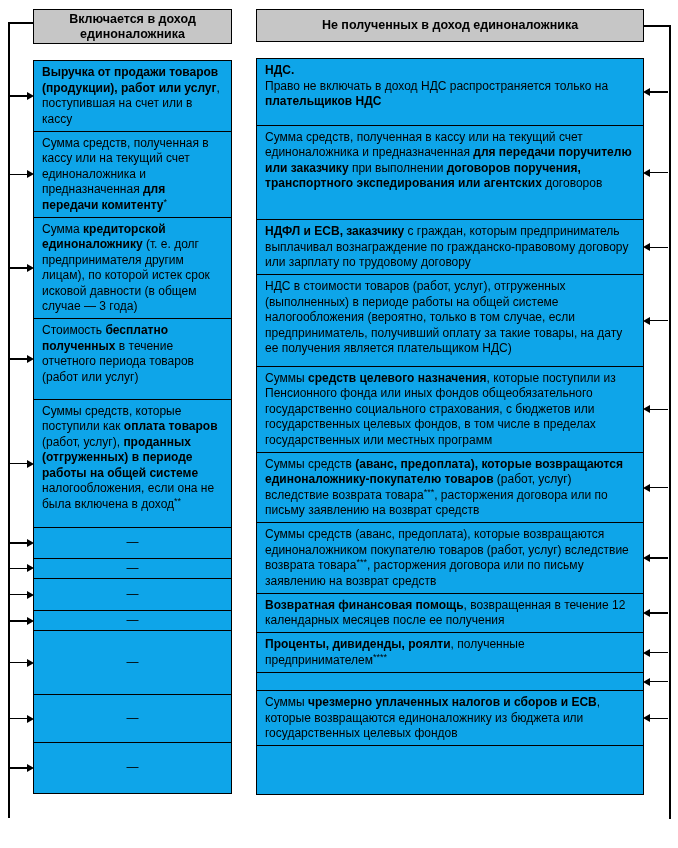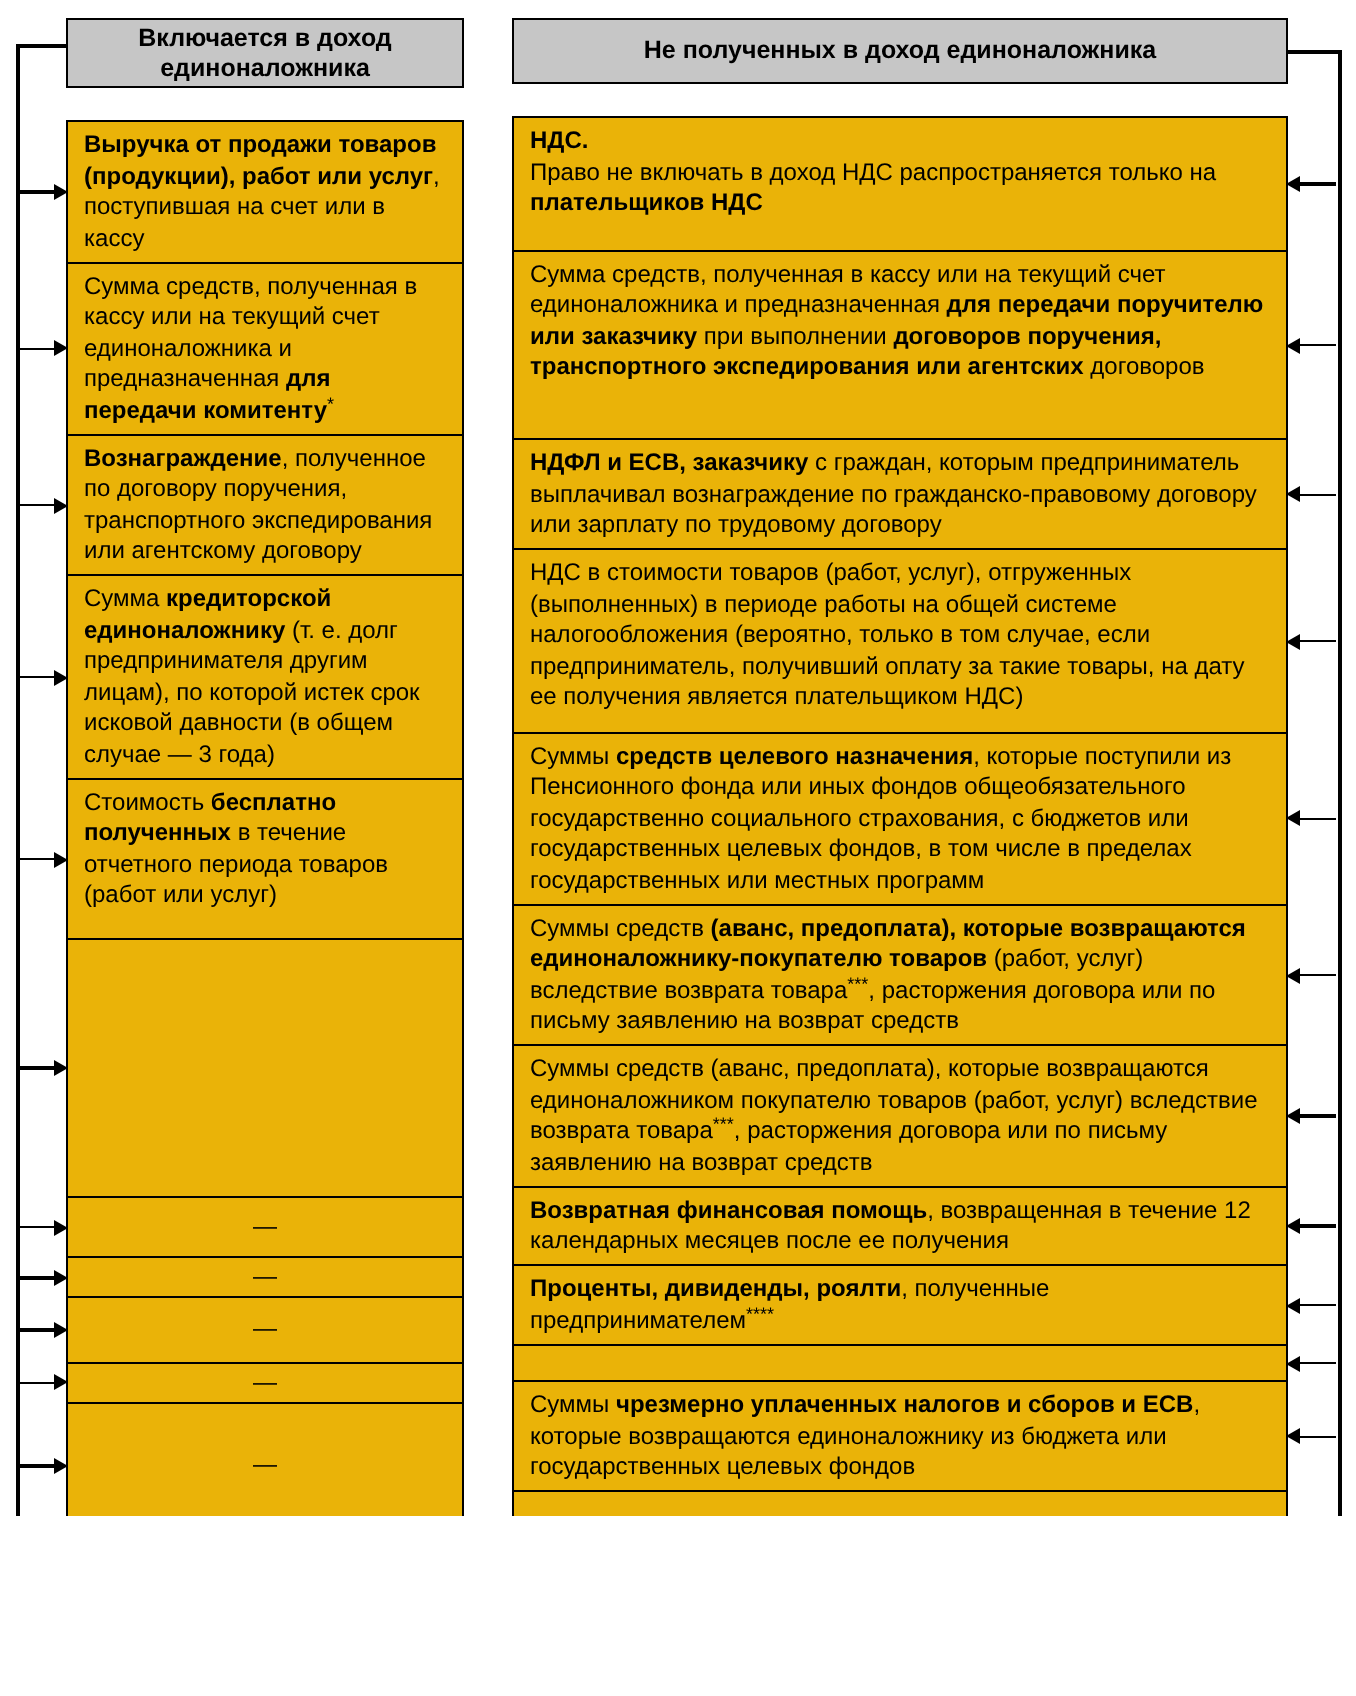--- a/index.html
+++ b/index.html
@@ -1,32 +1,32 @@
 <!DOCTYPE html>
 <html><head>
 <meta charset="utf-8">
 <style>
   html,body{margin:0;padding:0;background:#fff;}
   .page{
-    position:relative;width:678px;height:758px;background:#fff;
+    position:relative;width:678px;height:848px;background:#fff;
     font-family:"Liberation Sans","DejaVu Sans",sans-serif;
     font-size:12px;line-height:15.5px;color:#000;overflow:hidden;
   }
   .col{position:absolute;top:9px;}
   .col-left{left:33px;width:199px;}
   .col-right{left:256px;width:388px;}
   .header{
     box-sizing:border-box;border:1.5px solid #000;background:#c6c6c6;
     font-weight:bold;text-align:center;display:flex;align-items:center;justify-content:center;
     min-height:33px;padding:2px 8px;font-size:12.5px;line-height:14.5px;
   }
   .cells{margin-top:16px;}
   .cell{
     position:relative;box-sizing:border-box;border:1.5px solid #000;margin-top:-1.5px;
-    padding:4px 7px 4px 8px;background:#eab308;
+    padding:4px 7px 4px 8px;background:#0ea5e9;
   }
   .cell:first-child{margin-top:0;}
   .cell.dash-cell{display:flex;align-items:center;justify-content:center;padding:2px;}
   .cell-text b{font-weight:bold;}
   sup{font-size:9px;line-height:0;vertical-align:4px;}
   
   .l1{min-height:68px}.l2{min-height:75px}.l3{min-height:62px}.l4{min-height:97px}
   .l5{min-height:82px}.l6{min-height:130px}.l7{min-height:32px}.l8{min-height:21px}
   .l9{min-height:34px}.l10{min-height:19px}.l11{min-height:65px}.l12{min-height:50px}.l13{min-height:52px}
   .r1{min-height:68px}.r2{min-height:96px}.r3{min-height:48px}.r4{min-height:93px}
@@ -65,34 +65,31 @@
     <div class="header">Включается в доход единоналожника</div>
     <div class="cells">
         <div class="cell l1">
           <span class="arrow arrow-into-left"></span>
           <div class="cell-text"><b>Выручка от продажи товаров (продукции), работ или услуг</b><span>, поступившая на счет или в кассу</span></div>
         </div>
         <div class="cell l2">
           <span class="arrow arrow-into-left"></span>
           <div class="cell-text"><span>Сумма средств, полученная в кассу или на текущий счет единоналожника и предназначенная </span><b>для передачи комитенту</b><sup>*</sup></div>
         </div>
-        <div class="cell l3">
-          <span class="arrow arrow-into-left"></span>
-          <div class="cell-text"><b>Вознаграждение</b><span>, полученное по договору поручения, транспортного экспедирования или агентскому договору</span></div>
-        </div>
         <div class="cell l4">
           <span class="arrow arrow-into-left"></span>
           <div class="cell-text"><span>Сумма </span><b>кредиторской единоналожнику</b><span> (т. е. долг предпринимателя другим лицам), по которой истек срок исковой давности (в общем случае — 3 года)</span></div>
         </div>
         <div class="cell l5">
           <span class="arrow arrow-into-left"></span>
           <div class="cell-text"><span>Стоимость </span><b>бесплатно полученных</b><span> в течение отчетного периода товаров (работ или услуг)</span></div>
         </div>
         <div class="cell l6">
           <span class="arrow arrow-into-left"></span>
+          <div class="cell-text"><span>Суммы средств, которые поступили как </span><b>оплата товаров</b><span> (работ, услуг), </span><b>проданных (отгруженных) в периоде работы на общей системе</b><span> налогообложения, если она не была включена в доход</span><sup>**</sup></div>
         </div>
         <div class="cell l7 dash-cell">
           <span class="arrow arrow-into-left"></span>
           <div class="cell-text">—</div>
         </div>
         <div class="cell l8 dash-cell">
           <span class="arrow arrow-into-left"></span>
           <div class="cell-text">—</div>
         </div>
         <div class="cell l9 dash-cell">

